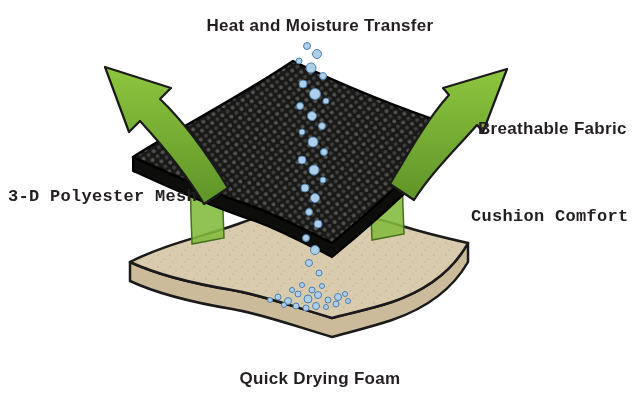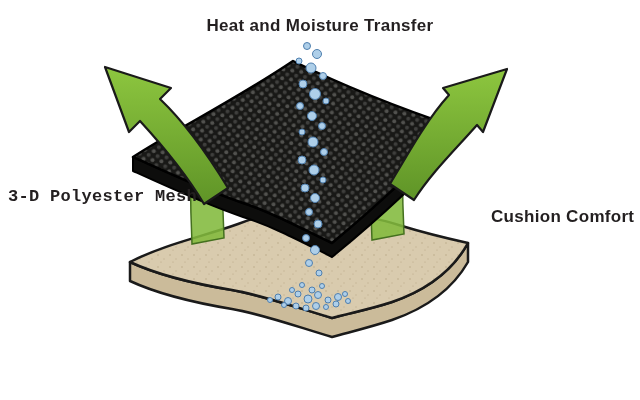--- a/index.html
+++ b/index.html
@@ -166,19 +166,21 @@
         <circle cx="322" cy="286" r="2.5"></circle>
           <circle cx="302" cy="285" r="2.5"></circle>
         <circle cx="270" cy="300" r="2.5"></circle>
           <circle cx="345" cy="294" r="2.5"></circle>
       </g>
     </g>
   </svg>
 
   <div class="label label-center" style="top:16px;">Heat and Moisture Transfer</div>
 
+  <div class="label" style="left:478px; top:119px;">Breathable Fabric</div>
 
   <div class="label" style="left:8px; top:187px;font-family:Liberation Mono, monospace;">3-D Polyester Mesh</div>
 
-  <div class="label" style="left:491px; top:207px;">Cushion Comfort</div>
+  <div class="label" style="left:471px; top:207px;font-family:Liberation Mono, monospace;">Cushion Comfort</div>
 
+  <div class="label label-center" style="top:369px;">Quick Drying Foam</div>
 
 </div>
 
 </body></html>

